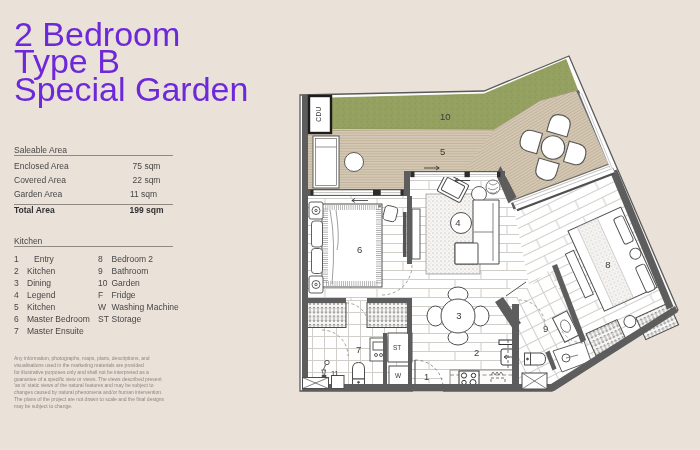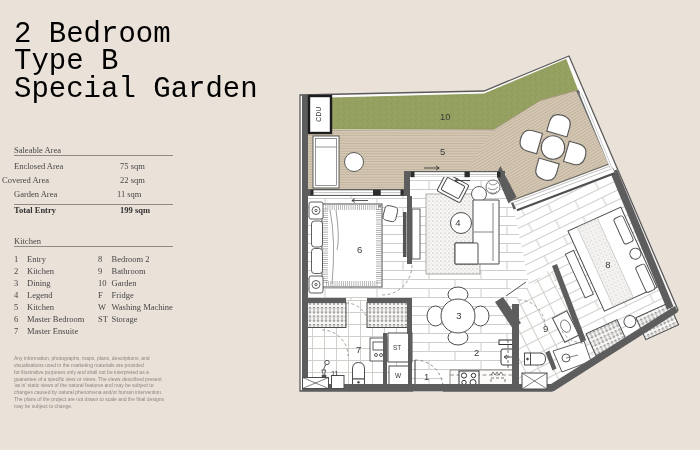--- a/index.html
+++ b/index.html
@@ -1,49 +1,49 @@
 <!DOCTYPE html>
 <html><head>
 <meta charset="utf-8">
 <style>
   html,body{margin:0;padding:0;}
   .page{position:relative;width:700px;height:450px;background:#EAE1D9;overflow:hidden;
         font-family:"Liberation Sans", sans-serif;}
-  .title{font-family:Liberation Mono, monospace;font-size:29px;line-height:27.8px;
-         color:#000000;margin:20.5px 0 0 14px;}
-  .abs{position:absolute;font-size:8.5px;color:#474747;line-height:10px;white-space:nowrap;font-family:Liberation Serif, serif;}
+  .title{font-family:Liberation Sans, sans-serif;font-size:34px;line-height:27.8px;
+         color:#6d28d9;margin:20.5px 0 0 14px;}
+  .abs{position:absolute;font-size:8.5px;color:#474747;line-height:10px;white-space:nowrap;}
   .hr{position:absolute;left:14px;width:159px;border-top:1px solid #8f8a84;height:0;}
   .bold{font-weight:bold;color:#303030;}
-  .ra{text-align:left;}
+  .ra{text-align:center;}
   .disc{position:absolute;left:14px;top:355px;width:180px;font-size:5px;line-height:6.85px;color:#8d8780;}
   svg.plan{position:absolute;left:0;top:0;}
   text{font-family:"Liberation Sans",sans-serif;}
 </style>
 </head>
 <body>
 <div class="page">
 
   <div class="title">2 Bedroom<br>Type B<br>Special Garden</div>
 
   <div class="abs" style="left:14px;top:144.5px;">Saleable Area</div>
   <div class="hr" style="top:155px;"></div>
   <div class="abs" style="left:14px;top:161px;">Enclosed Area</div>
     <div class="abs ra" style="left:120px;top:161px;width:53px;">75 sqm</div>
-  <div class="abs" style="left:2px;top:175px;">Covered Area</div>
+  <div class="abs" style="left:14px;top:175px;">Covered Area</div>
     <div class="abs ra" style="left:120px;top:175px;width:53px;">22 sqm</div>
   <div class="abs" style="left:14px;top:189px;">Garden Area</div>
     <div class="abs ra" style="left:117px;top:189px;width:53px;">11 sqm</div>
   <div class="hr" style="top:204px;"></div>
-  <div class="abs bold" style="left:14px;top:205px;">Total Entry</div>
+  <div class="abs bold" style="left:14px;top:205px;">Total Area</div>
     <div class="abs bold ra" style="left:120px;top:205px;width:53px;">199 sqm</div>
 
   <div class="abs" style="left:14px;top:236px;">Kitchen</div>
   <div class="hr" style="top:246px;"></div>
   <div class="abs" style="left:14px;top:254px;">1</div>
-    <div class="abs" style="left:27px;top:254px;text-align:right;">Entry</div>
+    <div class="abs" style="left:34px;top:254px;text-align:right;">Entry</div>
   <div class="abs" style="left:14px;top:266px;">2</div>
     <div class="abs" style="left:27px;top:266px;">Kitchen</div>
   <div class="abs" style="left:14px;top:278px;">3</div>
     <div class="abs" style="left:27px;top:278px;">Dining</div>
   <div class="abs" style="left:14px;top:290px;">4</div>
     <div class="abs" style="left:27px;top:290px;">Legend</div>
   <div class="abs" style="left:14px;top:302px;">5</div>
     <div class="abs" style="left:27px;top:302px;">Kitchen</div>
   <div class="abs" style="left:14px;top:314px;">6</div>
     <div class="abs" style="left:27px;top:314px;">Master Bedroom</div>

